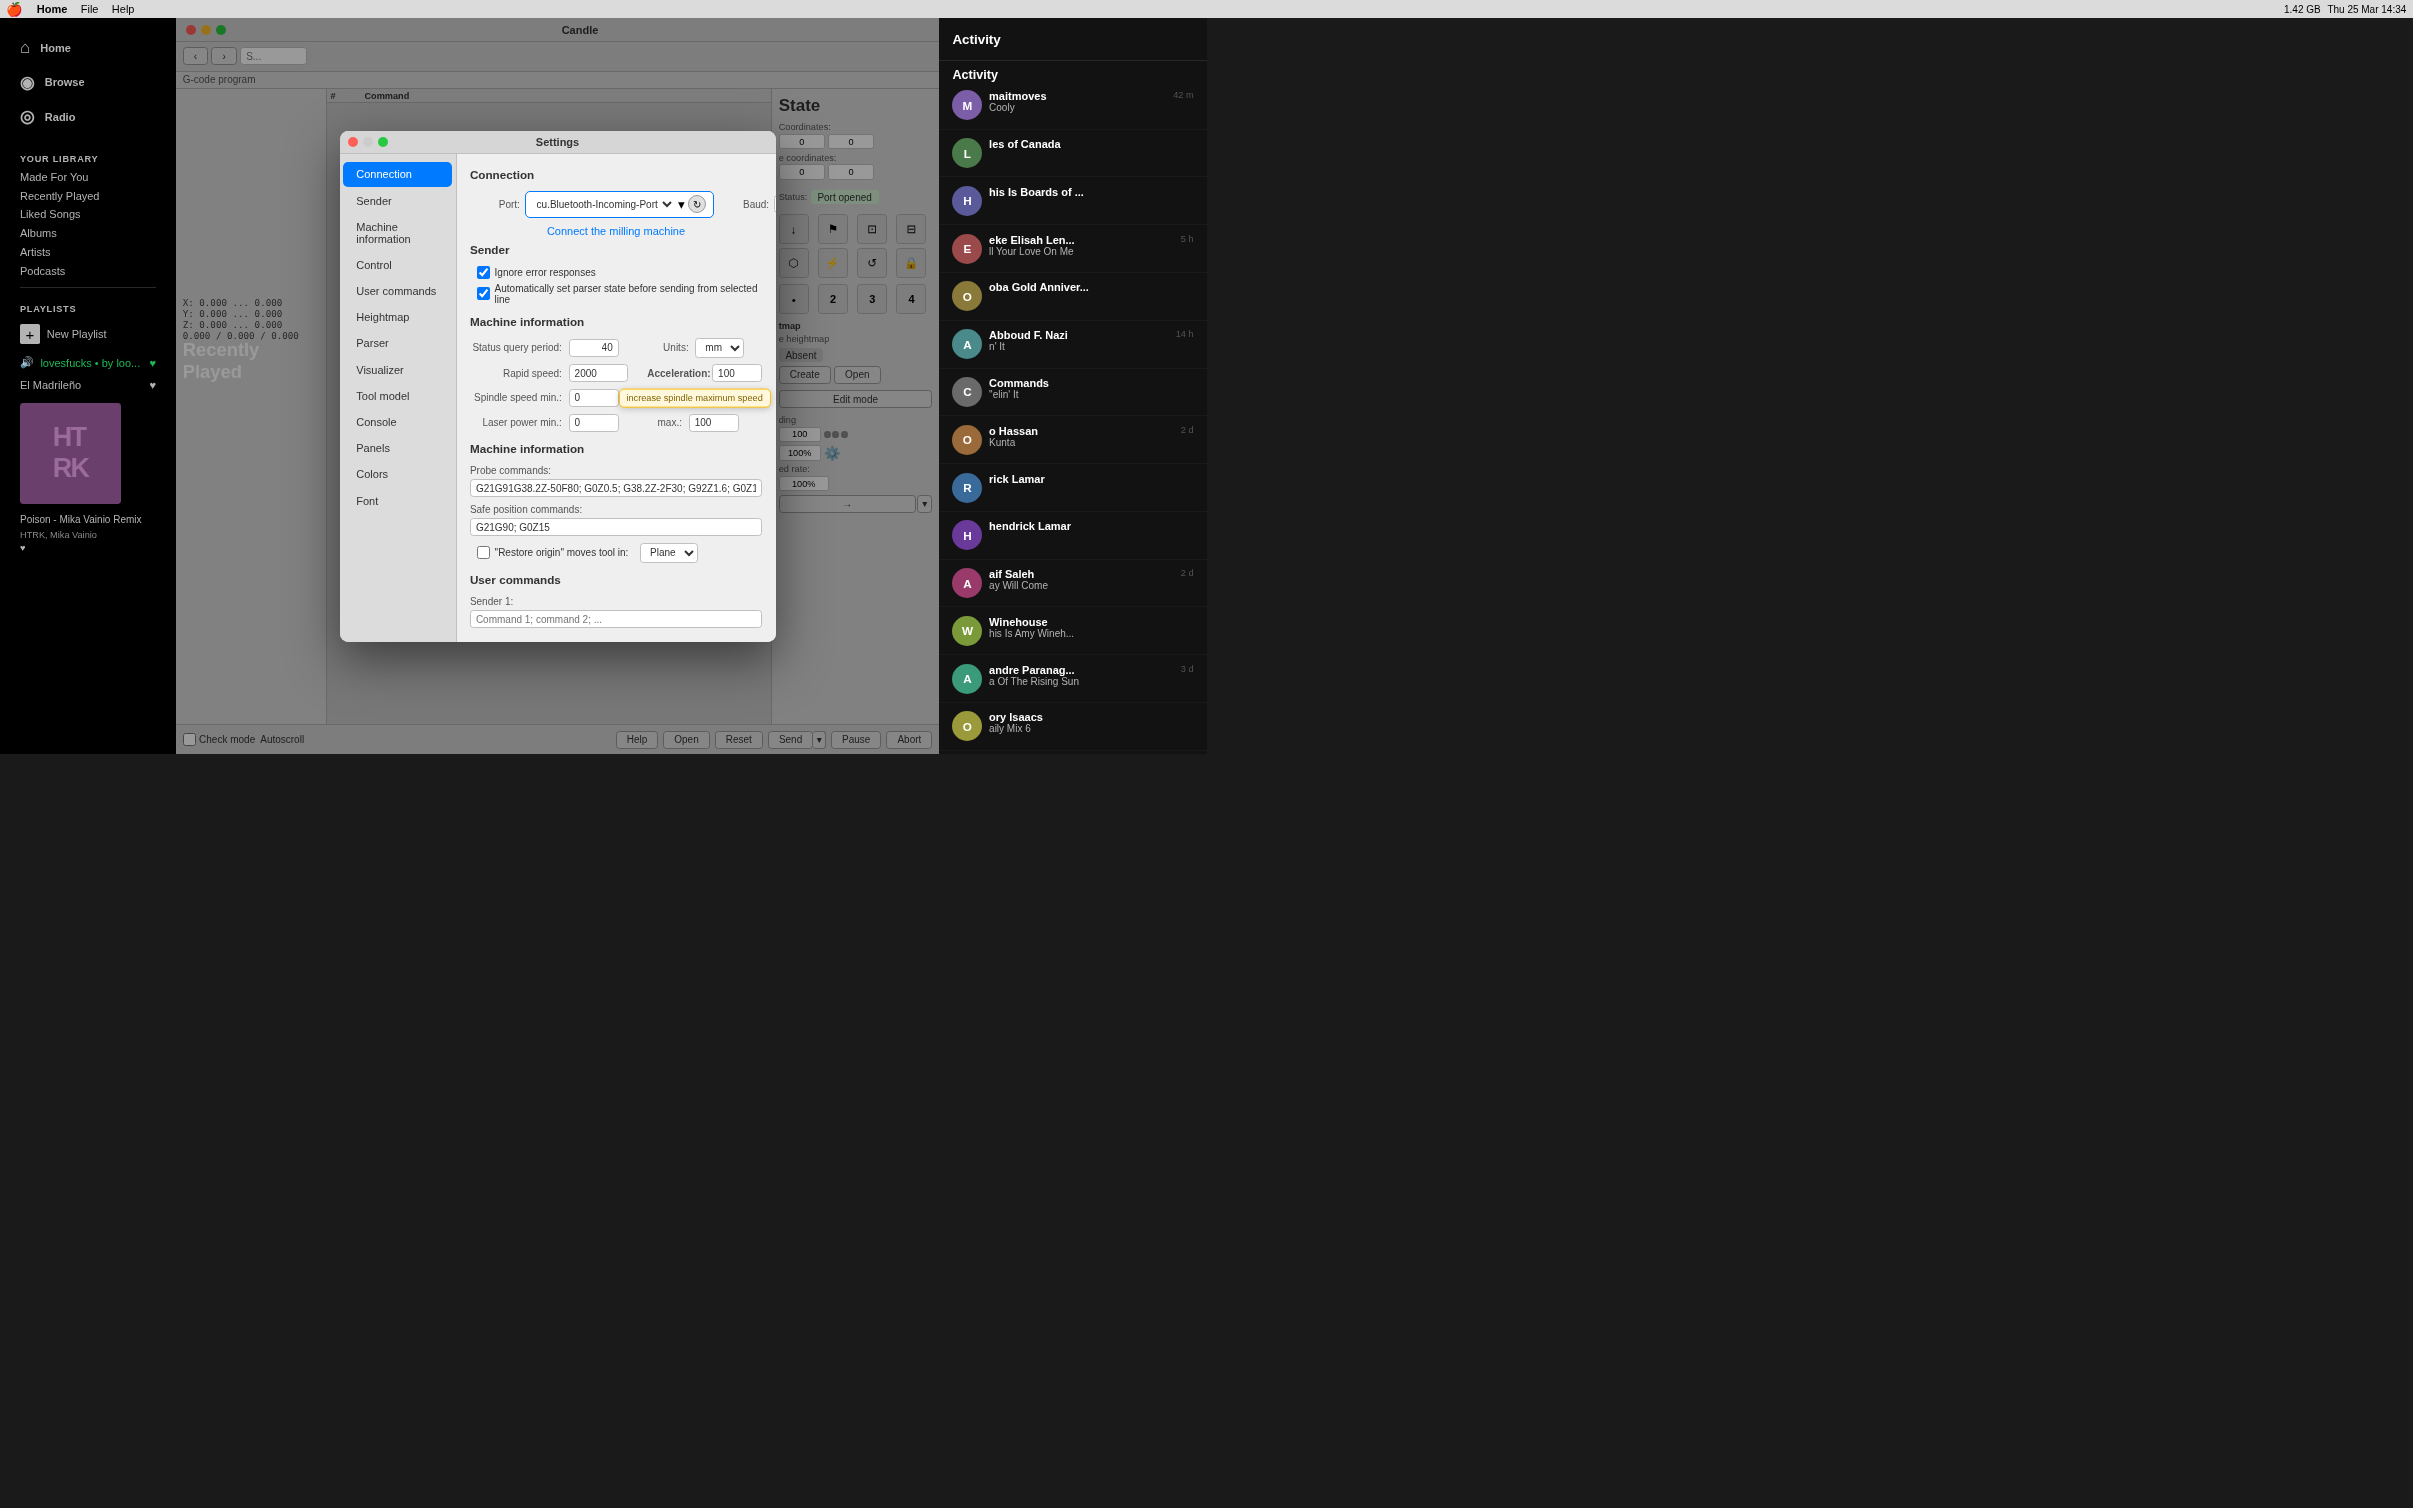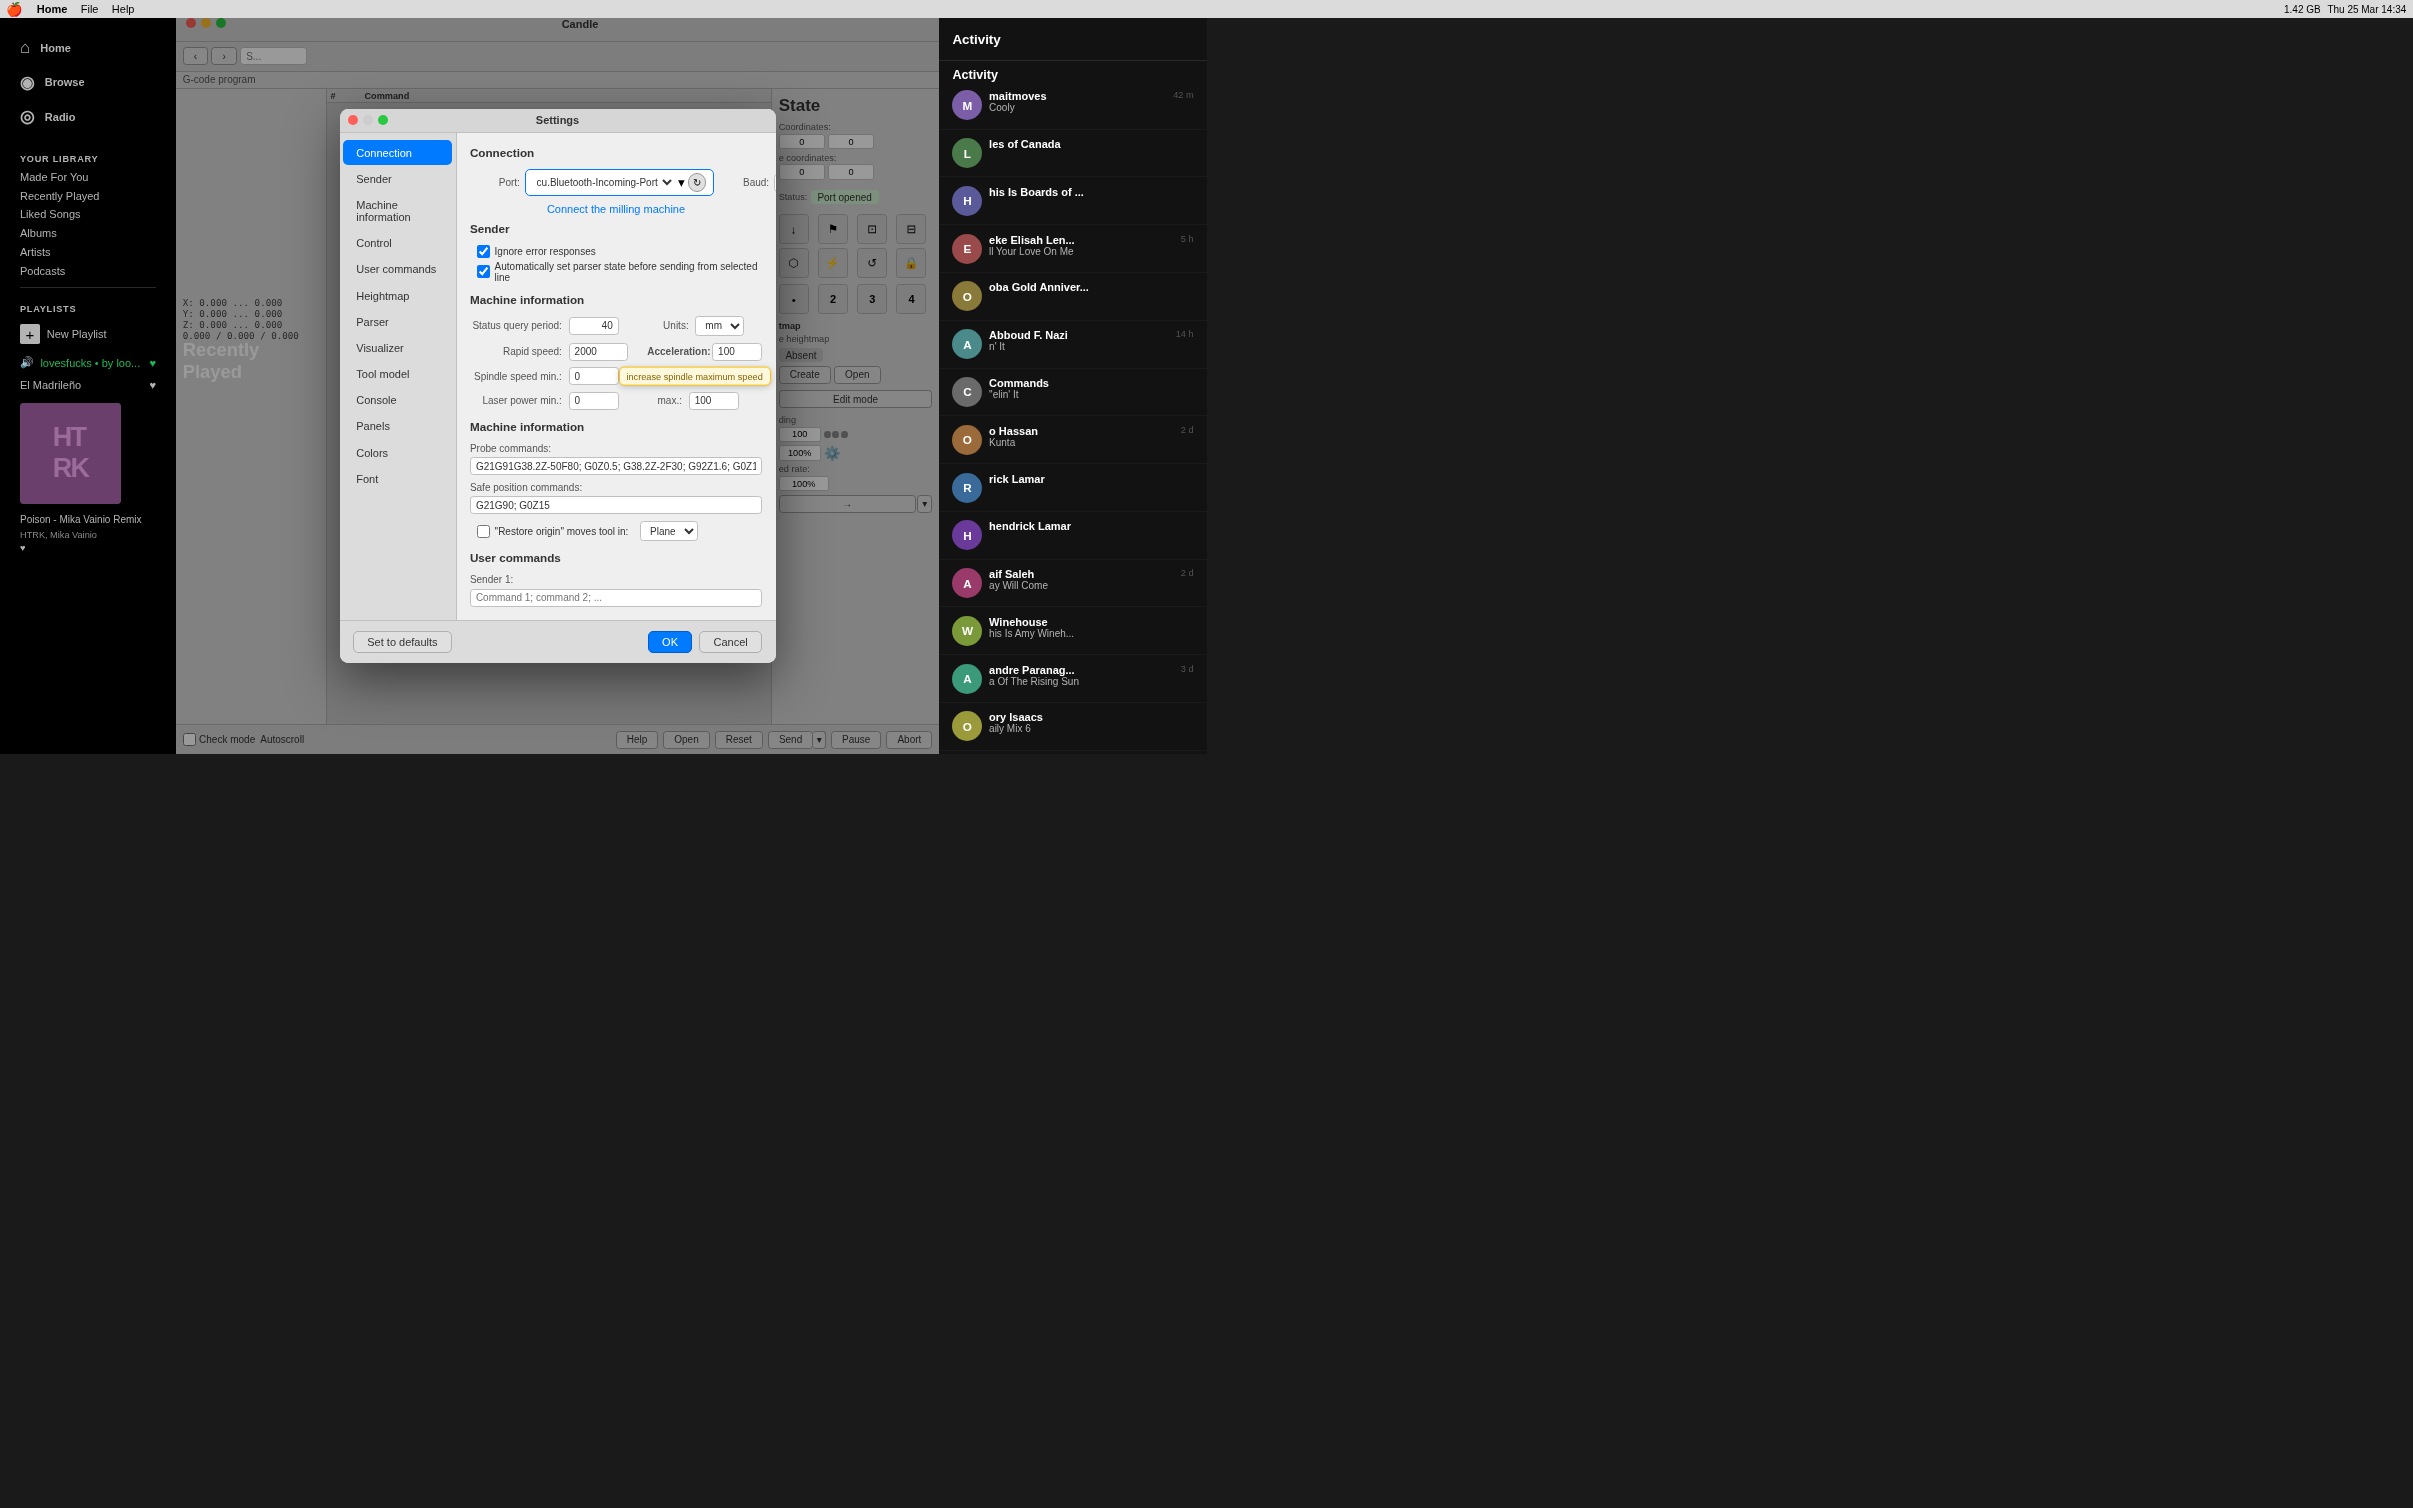--- a/index.html
+++ b/index.html
@@ -148,20 +148,21 @@
       flex: 1;
       display: flex;
       flex-direction: column;
       background: #e8e8e8;
       position: relative;
     }
     .candle-titlebar {
       height: 23.5px;
       background: #d0d0d0;
       display: flex;
+      align-items: center;
       padding: 0 10px;
       gap: 5px;
       border-bottom: 0.8px solid #b0b0b0;
     }
     .traffic-light {
       width: 10px; height: 10px; border-radius: 50%;
       display: inline-block;
     }
     .tl-red { background: #ff5f57; }
     .tl-yellow { background: #febc2e; }
@@ -807,27 +808,20 @@
               </select>
             </div>
 
             
             <div class="settings-section-title" style="margin-top:10px;">User commands</div>
             <div style="font-size:10px; color:#555; margin-bottom:3.4px;">Sender 1:</div>
             <input class="form-input-wide" style="width: 100%;" placeholder="Command 1; command 2; ...">
           </div>
         </div>
 
-        <div class="settings-footer">
-          <button class="settings-btn">Set to defaults</button>
-          <div class="settings-footer-right">
-            <button class="settings-btn settings-btn-primary">OK</button>
-            <button class="settings-btn">Cancel</button>
-          </div>
-        </div>
       </div>
     </div>
   </div>
 
   <div class="activity-panel">
     <div class="activity-header">Activity</div>
 
     <div style="padding: 6.7px 13.4px 0; font-size:12.6px; font-weight:700; color:#fff;">Activity</div>
 
     <div id="activity-list">

